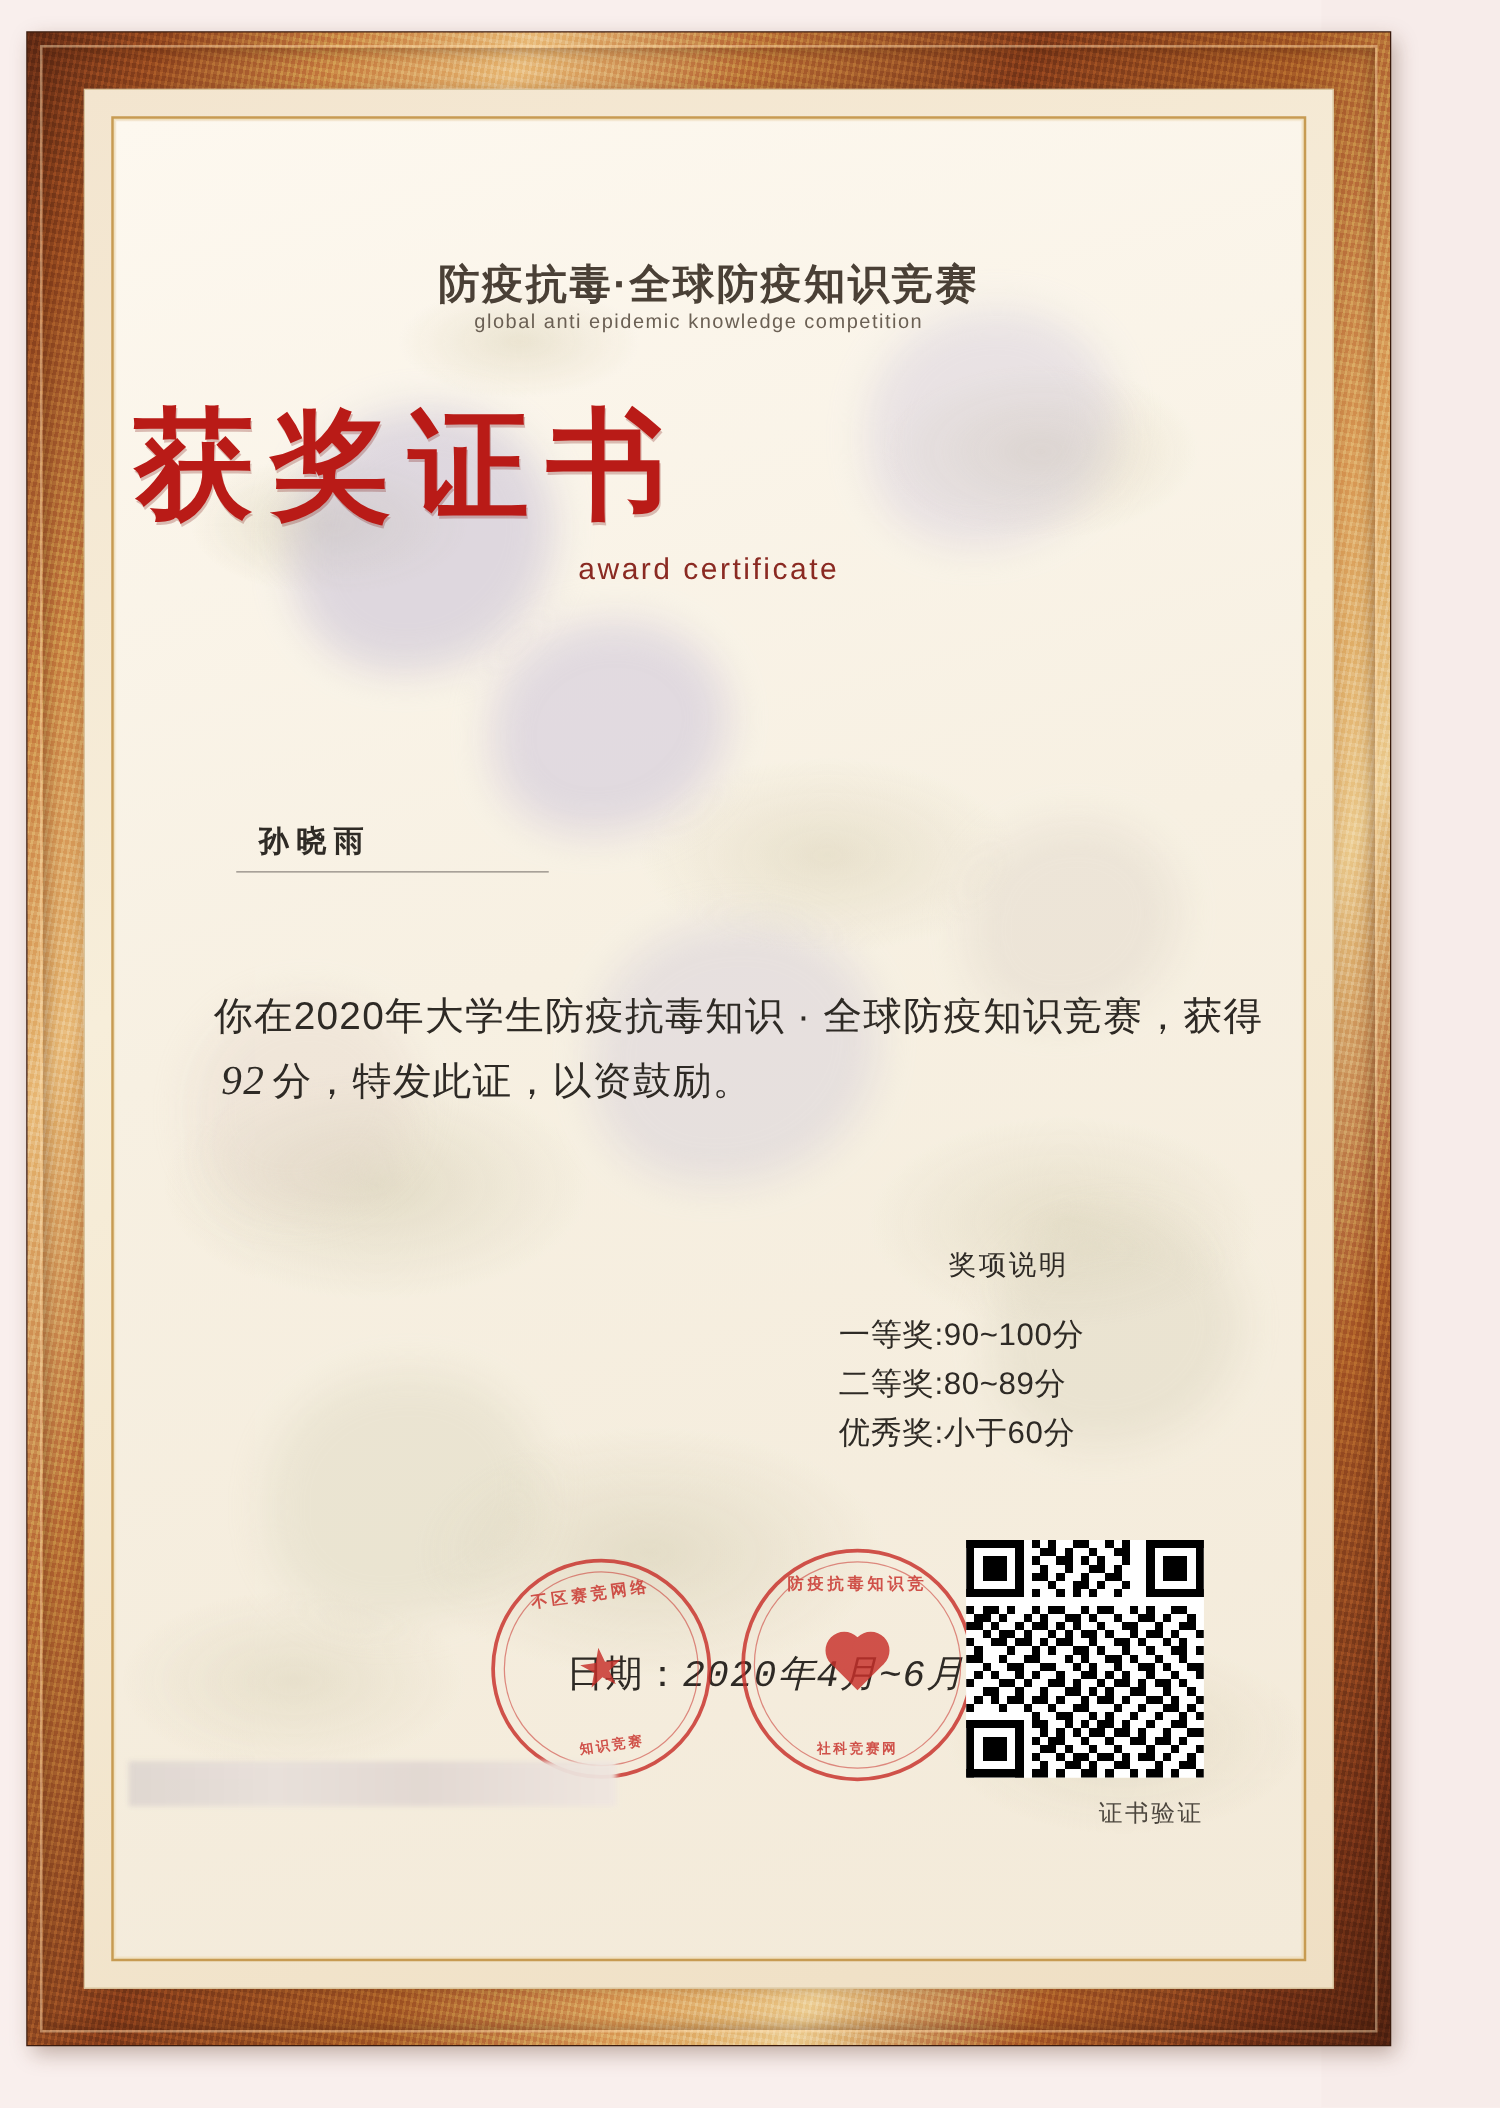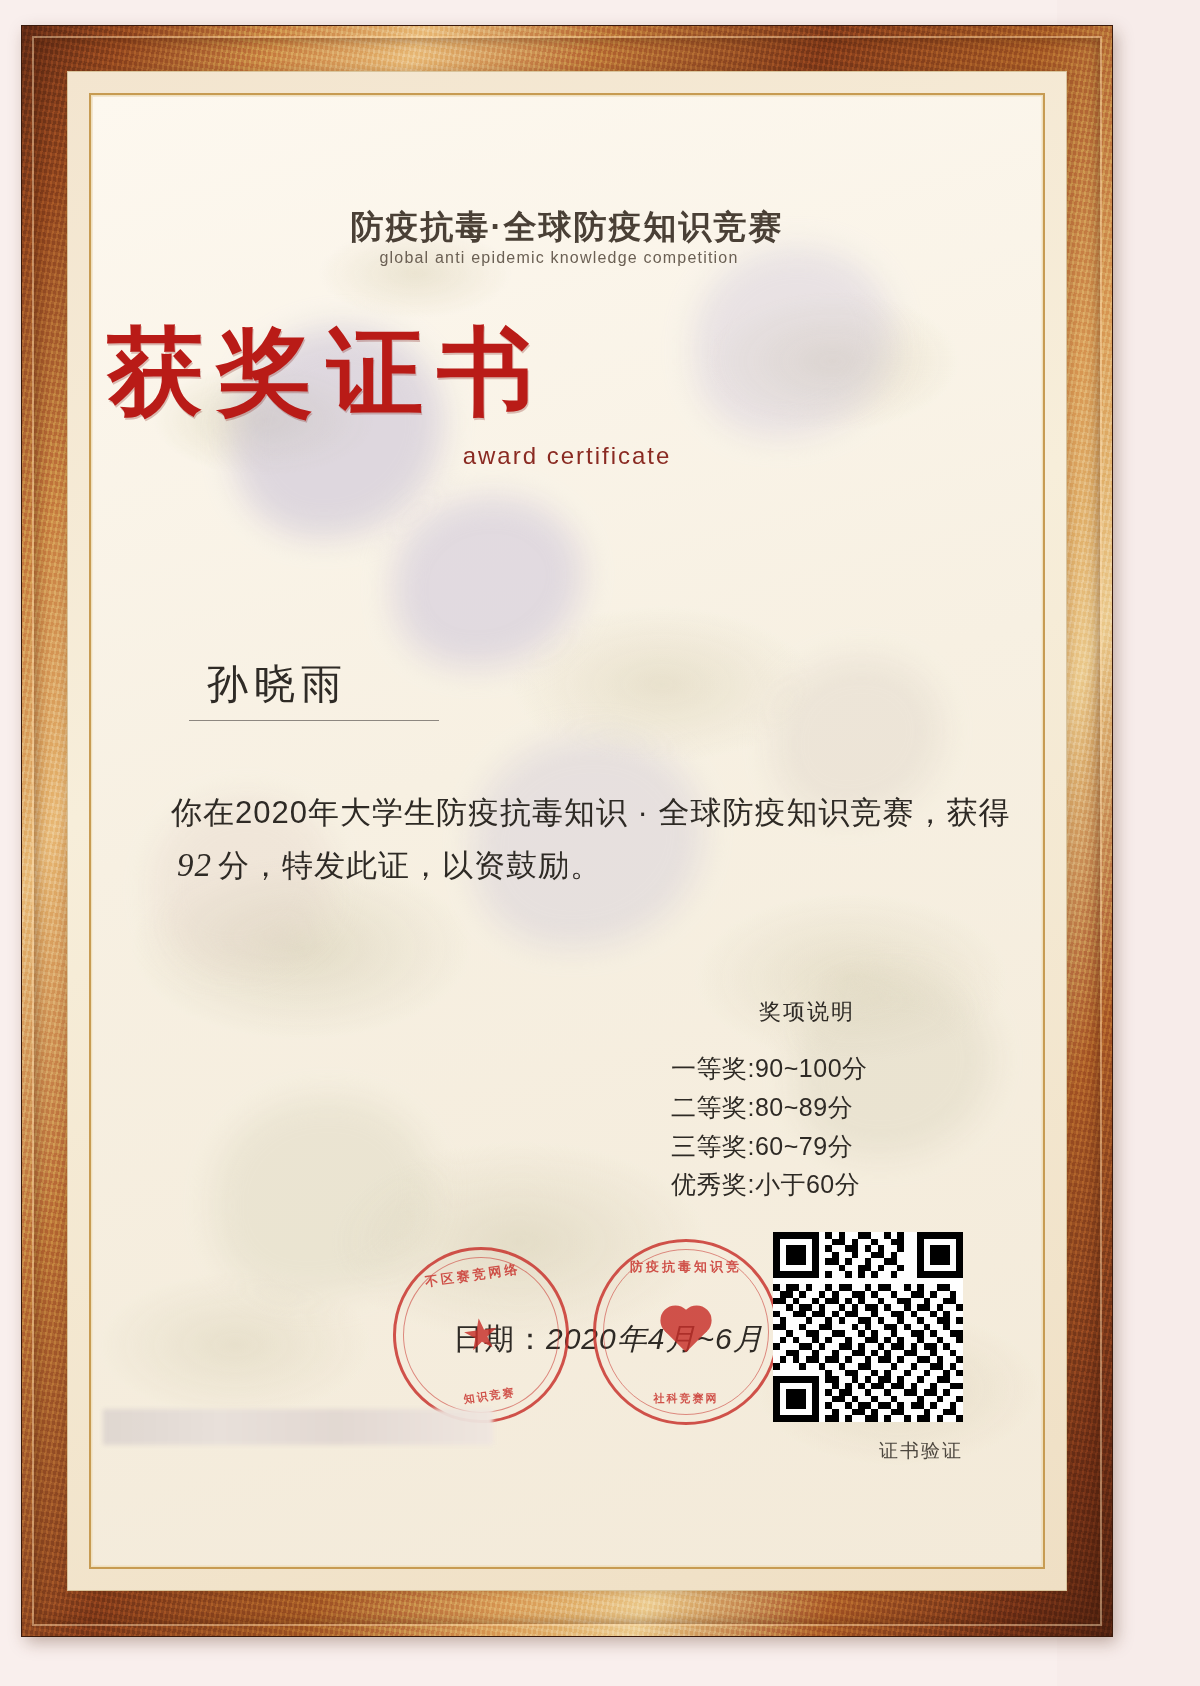--- a/index.html
+++ b/index.html
@@ -169,25 +169,26 @@
   }
 
   
   .recipient {
     position: absolute;
     left: 96px;
     top: 560px;
     width: 270px;
   }
   .recipient-name {
-    font-size: 41px;
+    font-size: 24px;
     color: #2f2b26;
     letter-spacing: 6px;
     padding-left: 18px;
     font-family: "Liberation Serif", "DejaVu Serif", serif;
+    font-weight: bold;
   }
   .recipient-rule {
     margin-top: 8px;
     height: 1px;
     background: #8d8780;
     width: 250px;
   }
 
   
   .body-text {
@@ -236,21 +237,21 @@
   
   .date-line {
     position: absolute;
     left: 360px;
     top: 1222px;
     font-size: 30px;
     color: #2e2a25;
     letter-spacing: 1px;
   }
   .date-value {
-    font-family: Liberation Sans, sans-serif;
+    font-family: Liberation Mono, monospace;
     font-style: italic;
   }
 
   
   .seal {
     position: absolute;
     border-radius: 50%;
     border: 3px solid #c8302a;
     color: #c8302a;
     opacity: 0.82;
@@ -391,21 +392,20 @@
         <div class="body-text">
           <div class="para1">
             <span>你在2020年大学生防疫抗毒知识 · 全球防疫知识竞赛，获得</span><span class="score">92</span><span>分，特发此证，以资鼓励。</span>
           </div>
         </div>
 
         <div class="award-box">
           <div class="award-title">奖项说明</div>
           <div class="award-item">一等奖:90~100分</div>
           <div class="award-item">二等奖:80~89分</div>
-          <div class="award-item">三等奖:60~79分</div>
           <div class="award-item">优秀奖:小于60分</div>
         </div>
 
         <div class="date-line">
           <span>日期：</span><span class="date-value">2020年4月~6月</span>
         </div>
 
         <div class="seal seal-left">
           <div class="ring"></div>
           <div class="seal-arc top">不区赛竞网络</div>

